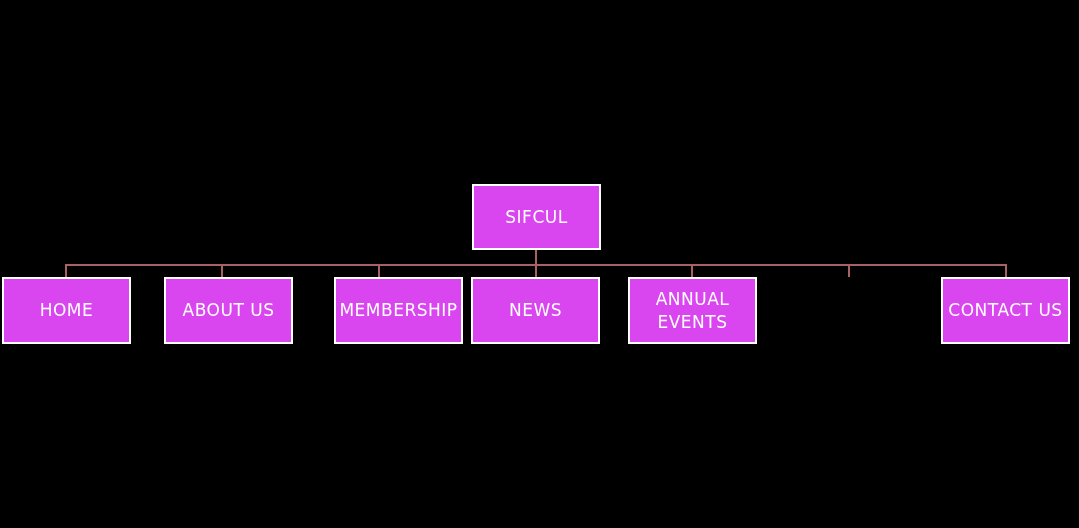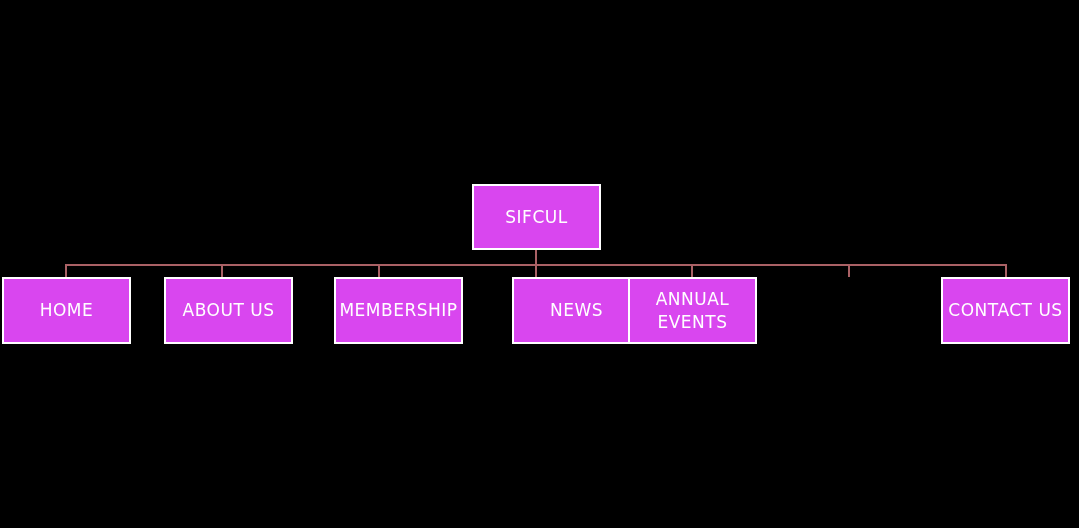--- a/index.html
+++ b/index.html
@@ -38,21 +38,21 @@
   }
   .node.child {
     top: 277px;
     width: 129px;
     height: 67px;
     padding: 0 1px;
   }
   .n0 { left: 2px; }
   .n1 { left: 164px; }
   .n2 { left: 318px; margin-left: 16px; }
-  .n3 { left: 471px; margin-left: 41px; }
+  .n3 { left: 471px; }
   .n4 { left: 628px; }
   .n5 { left: 784px; }
   .n6 { left: 941px; text-align: center; }
 
   .hline {
     position: absolute;
     left: 65px;
     top: 264px;
     width: 942px;
     height: 2px;

